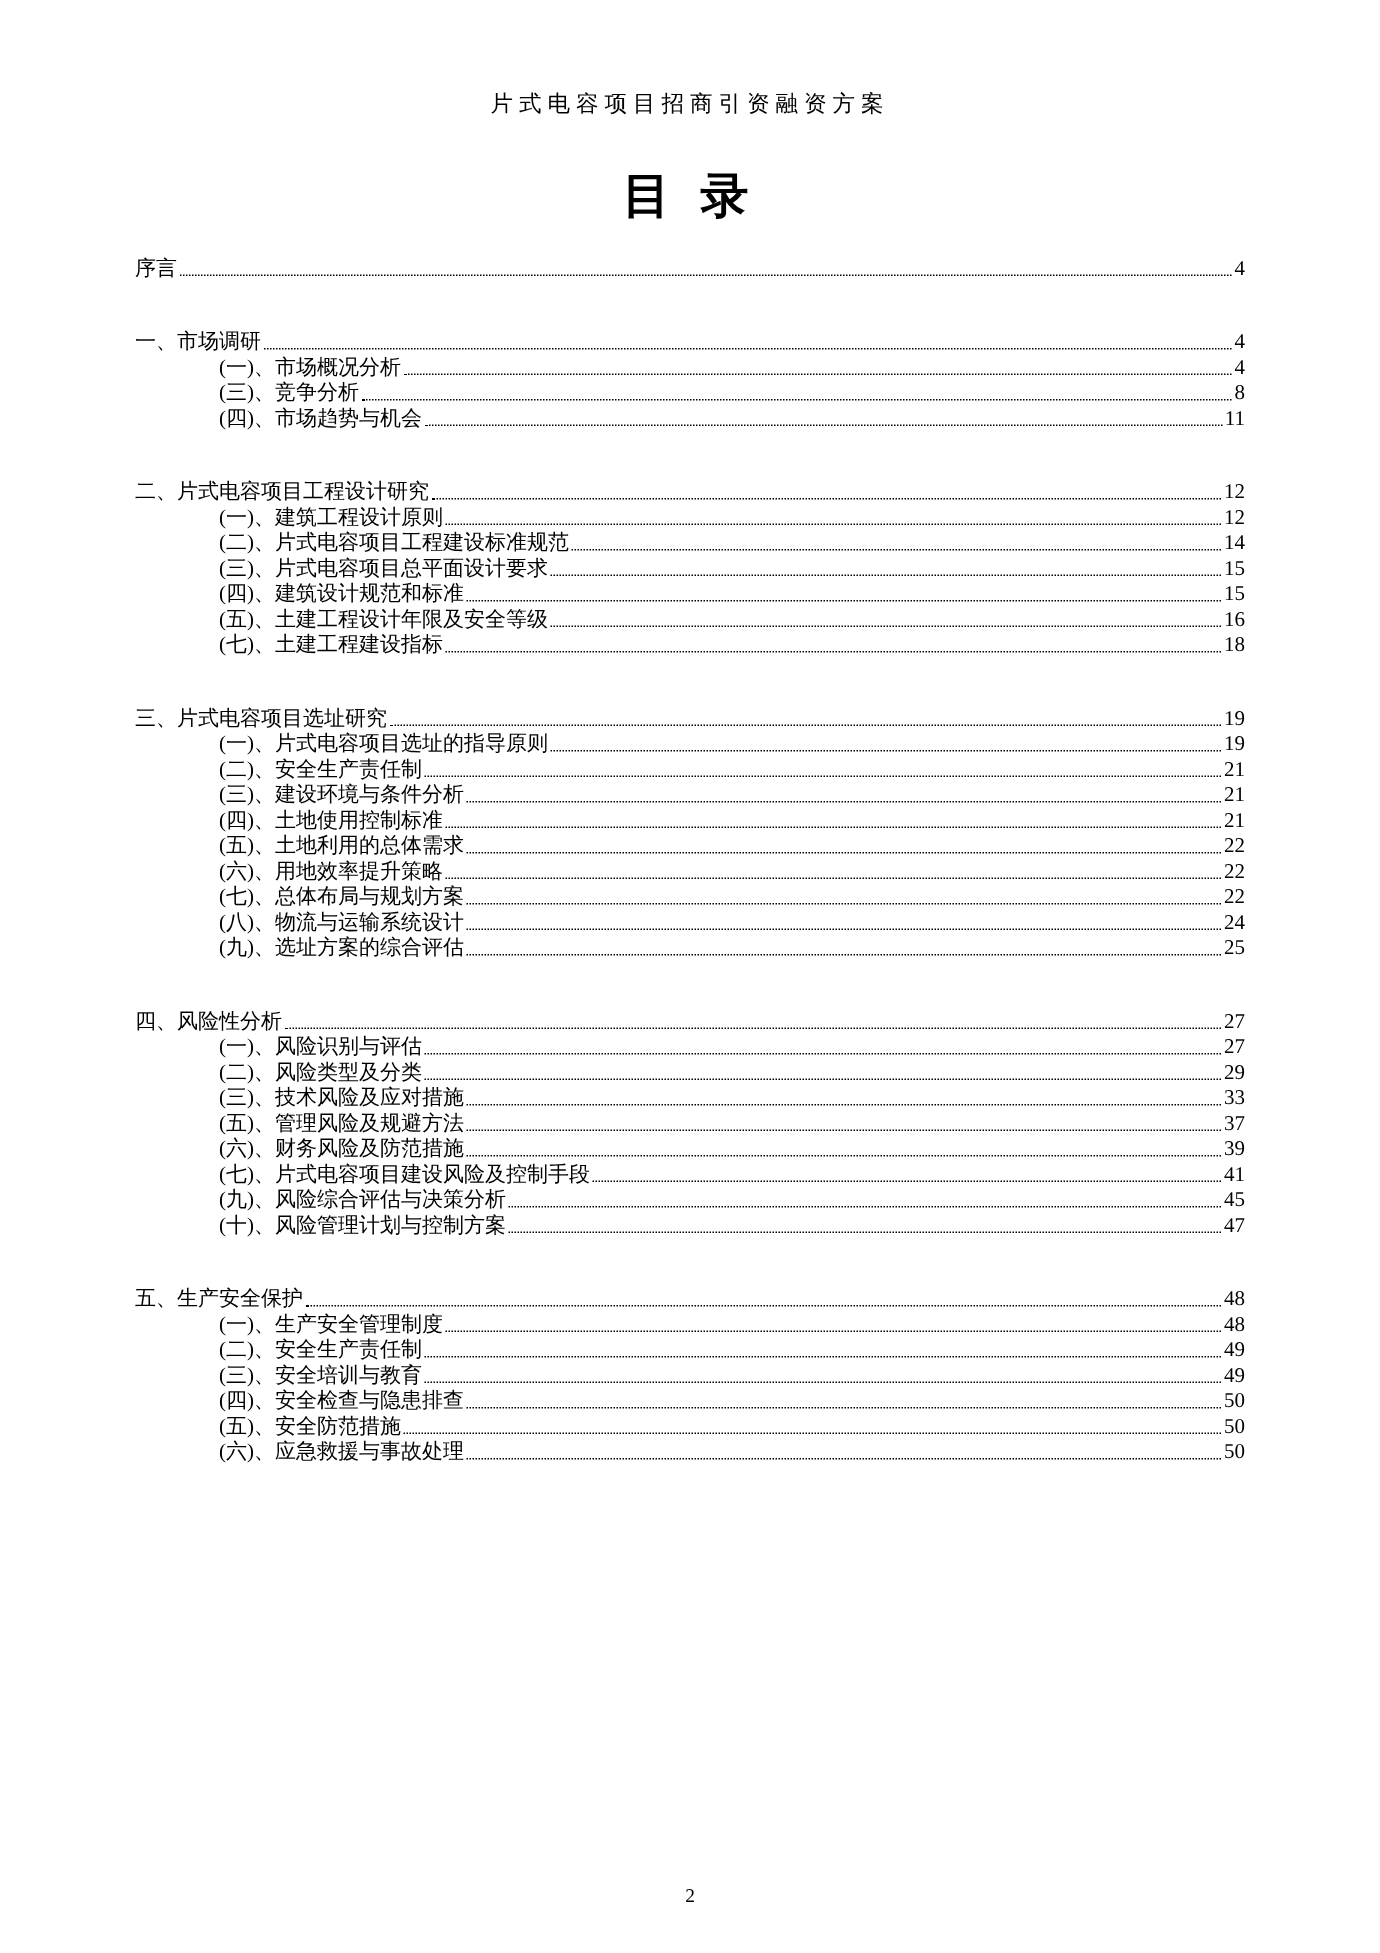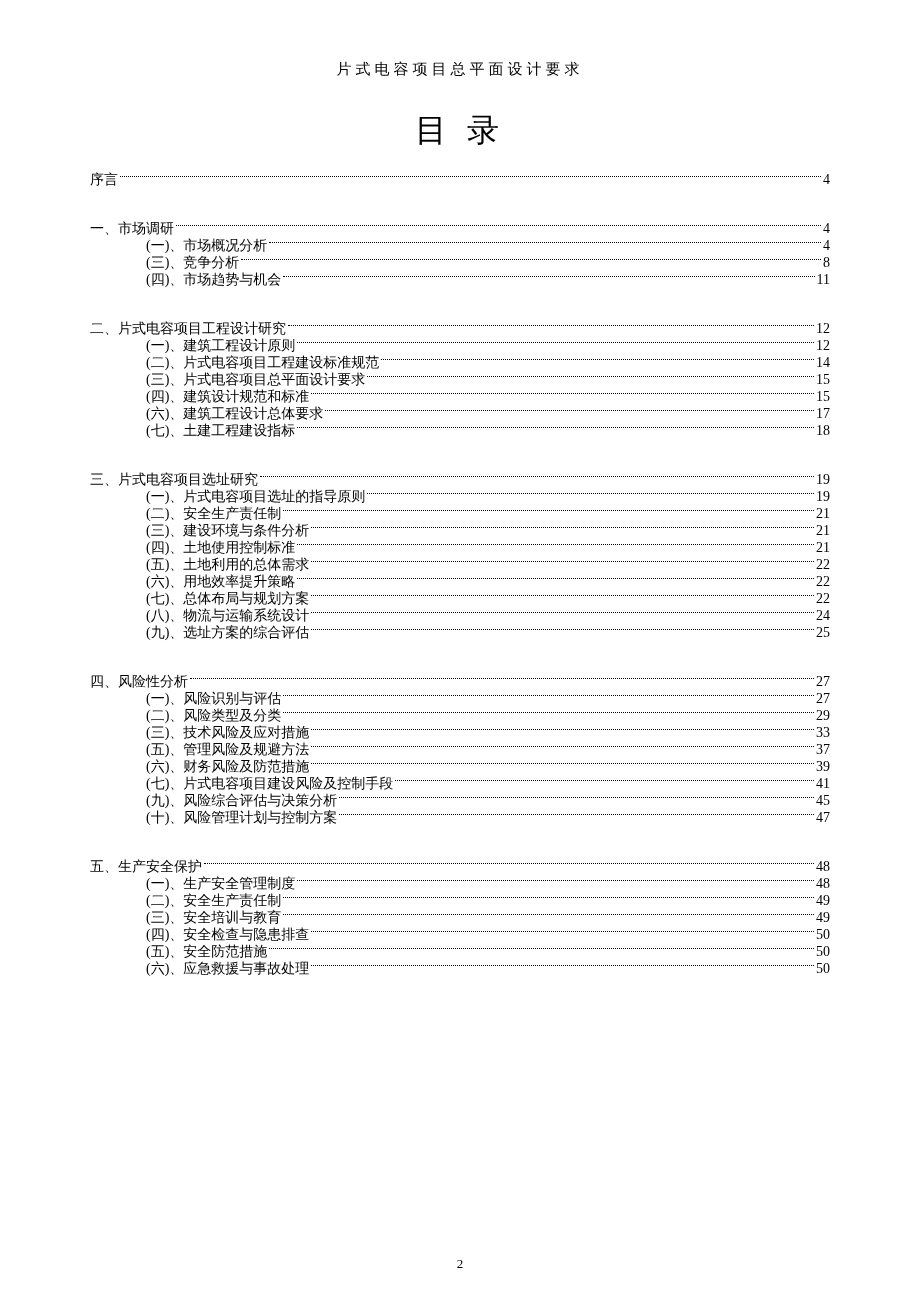--- a/index.html
+++ b/index.html
@@ -17,32 +17,32 @@
   .header-title {
     text-align: center;
     font-size: 15px;
     letter-spacing: 4px;
     font-family: "KaiTi", "楷体", serif;
     margin-bottom: 30px;
   }
   .main-title {
     text-align: center;
     font-size: 32px;
-    font-weight: normal;
+    font-weight: bold;
     letter-spacing: 6px;
     margin-bottom: 18px;
     font-family: "SimSun", "宋体", serif;
   }
   .toc {
     font-size: 14px;
     line-height: 1.0;
   }
   .toc-row {
     display: flex;
-    align-items: center;
+    align-items: flex-end;
     white-space: nowrap;
     margin: 0;
     padding: 1.5px 0;
   }
   .toc-label {
     flex: 0 0 auto;
   }
   .toc-dots {
     flex: 1 1 auto;
     border-bottom: 1.5px dotted #000;
@@ -62,21 +62,21 @@
     bottom: 30px;
     left: 0;
     right: 0;
     text-align: center;
     font-size: 13px;
   }
 </style>
 </head>
 <body>
 
-<div class="header-title">片式电容项目总平面设计要求</div>
+<div class="header-title">片式电容项目招商引资融资方案</div>
 <div class="main-title">目 录</div>
 
 <div class="toc" id="toc-container">
     <div class="toc-row indent-0">
       <span class="toc-label">序言</span>
       <span class="toc-dots"></span>
       <span class="toc-page">4</span>
     </div>
     <div class="toc-row indent-1">
       <span class="toc-label">一、市场调研</span>
@@ -117,23 +117,23 @@
       <span class="toc-label">(三)、片式电容项目总平面设计要求</span>
       <span class="toc-dots"></span>
       <span class="toc-page">15</span>
     </div>
     <div class="toc-row indent-2">
       <span class="toc-label">(四)、建筑设计规范和标准</span>
       <span class="toc-dots"></span>
       <span class="toc-page">15</span>
     </div>
     <div class="toc-row indent-2">
-      <span class="toc-label">(六)、建筑工程设计总体要求</span>
-      <span class="toc-dots"></span>
-      <span class="toc-page">17</span>
+      <span class="toc-label">(五)、土建工程设计年限及安全等级</span>
+      <span class="toc-dots"></span>
+      <span class="toc-page">16</span>
     </div>
     <div class="toc-row indent-2">
       <span class="toc-label">(七)、土建工程建设指标</span>
       <span class="toc-dots"></span>
       <span class="toc-page">18</span>
     </div>
     <div class="toc-row indent-1">
       <span class="toc-label">三、片式电容项目选址研究</span>
       <span class="toc-dots"></span>
       <span class="toc-page">19</span>

